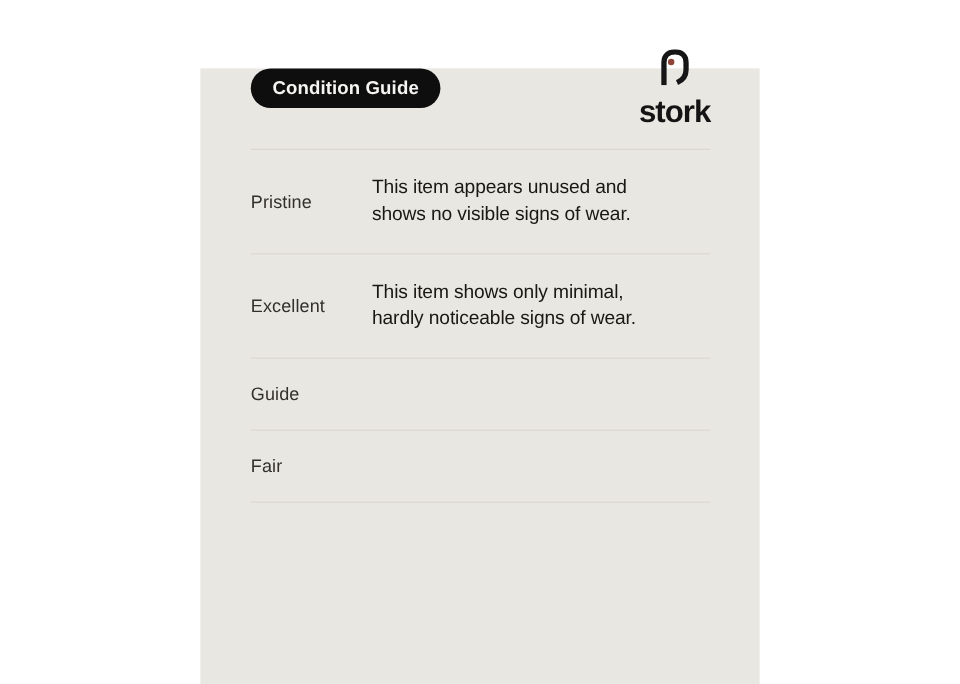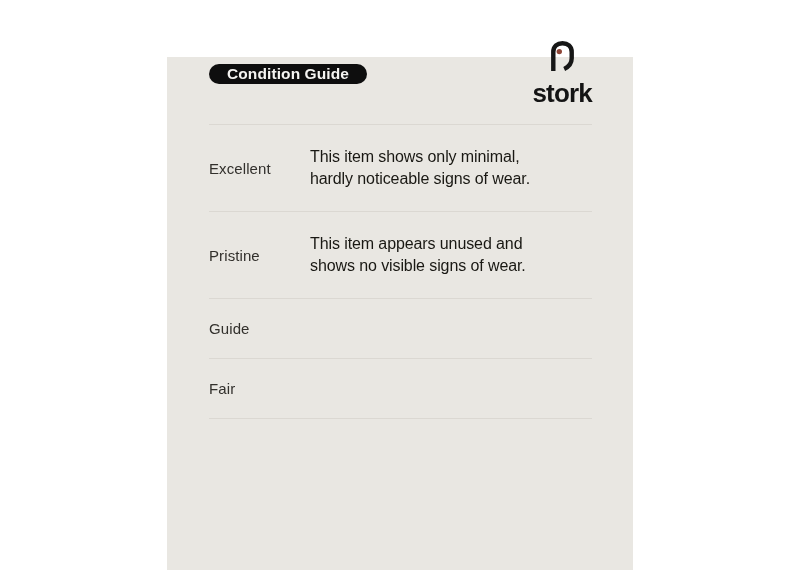--- a/index.html
+++ b/index.html
@@ -24,21 +24,21 @@
     display: flex;
     justify-content: space-between;
     align-items: center;
     height: 33px;
   }
   .pill {
     background: #0e0e0e;
     color: #f5f4f1;
     border: none;
     border-radius: 999px;
-    height: 20px;
+    height: 33px;
     padding: 0 18px;
     font-size: 15.5px;
     font-weight: 700;
     letter-spacing: 0.1px;
     display: inline-flex;
     align-items: center;
     font-family: inherit;
     cursor: pointer;
   }
   .brand {
@@ -98,29 +98,29 @@
           <circle cx="9.3" cy="10.6" r="2.7" fill="#8e4537"></circle>
         </svg>
       </span>
       <span class="brand-name">stork</span>
     </div>
   </div>
 
   <div class="table">
 
     <div class="row">
+      <div class="row-label">Pristine</div>
+      <div class="row-desc">This item appears unused and
+shows no visible signs of wear.</div>
+    </div>
+
+    <div class="row">
       <div class="row-label">Excellent</div>
       <div class="row-desc">This item shows only minimal,
 hardly noticeable signs of wear.</div>
-    </div>
-
-    <div class="row">
-      <div class="row-label">Pristine</div>
-      <div class="row-desc">This item appears unused and
-shows no visible signs of wear.</div>
     </div>
 
     <div class="row">
       <div class="row-label">Guide</div>
     </div>
 
     <div class="row">
       <div class="row-label">Fair</div>
     </div>
 

